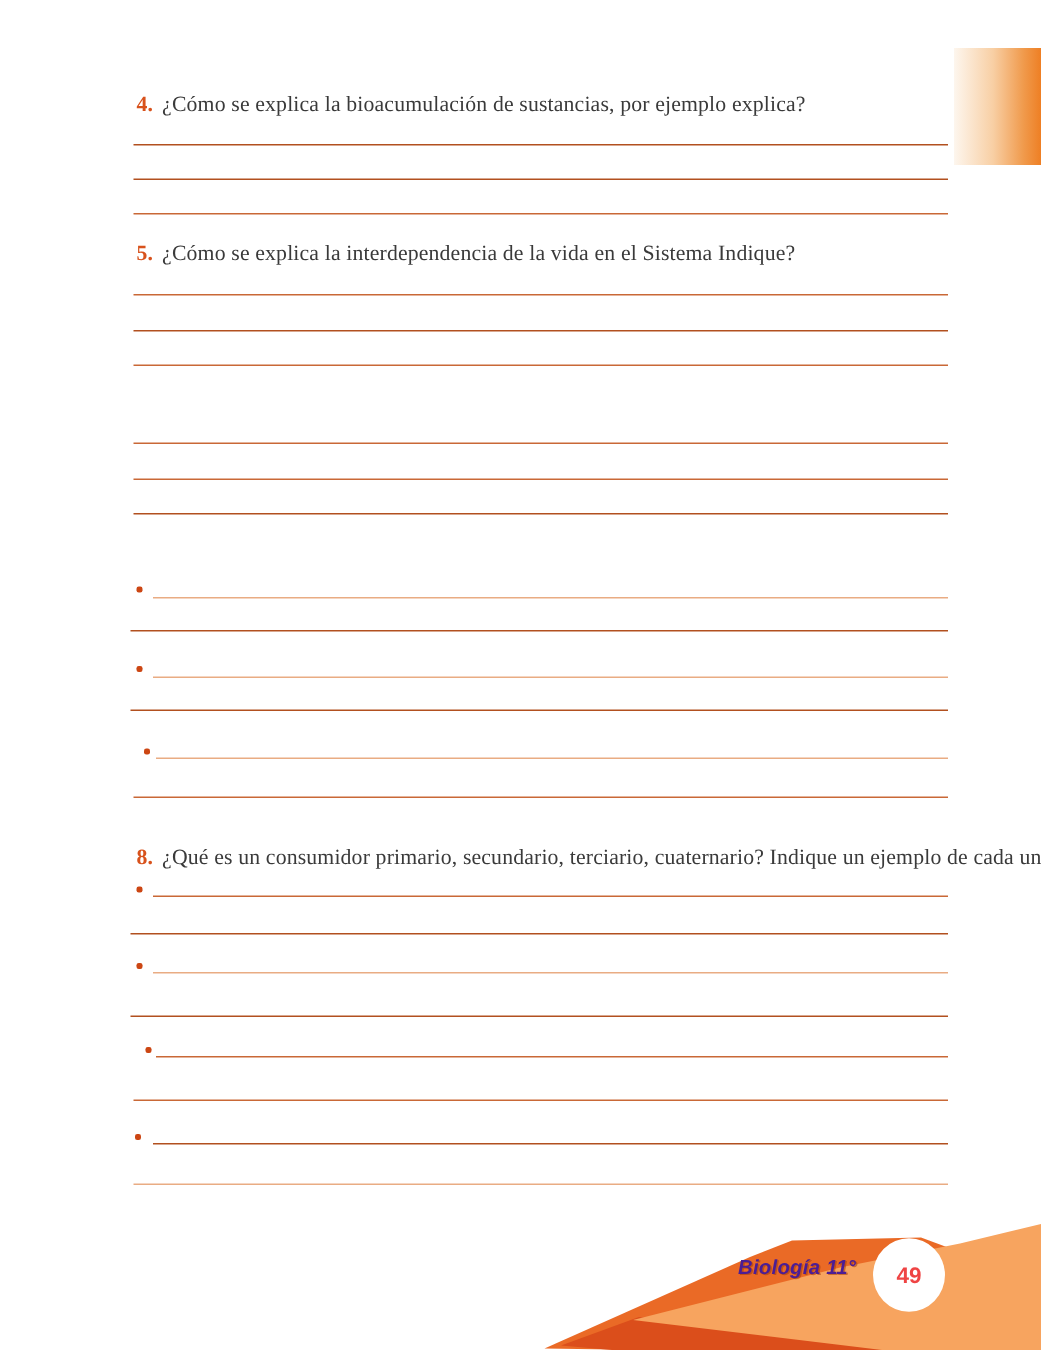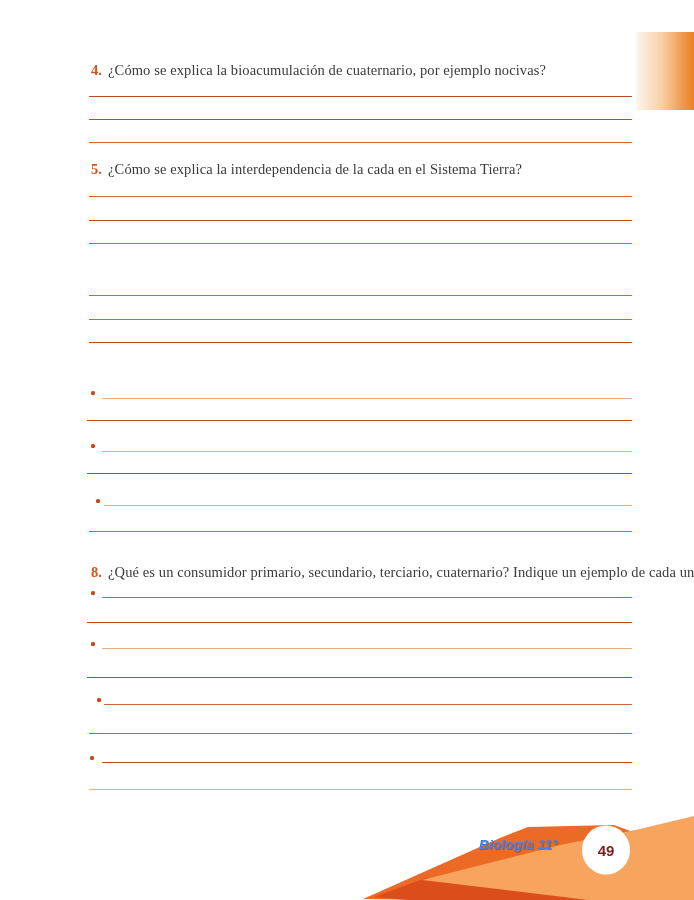--- a/index.html
+++ b/index.html
@@ -33,51 +33,51 @@
   .ln-m{border-top-color:#c96836;}
   .ln-l{border-top-color:#e9ac83;}
   
   .bullet{
     position:absolute;width:4px;height:4px;border-radius:1.5px;
     background:#cc4613;
   }
   
   .footer-svg{position:absolute;left:0;top:0;width:694px;height:900px;}
   .footer-label{
-    position:absolute;left:479px;top:837px;
+    position:absolute;left:492px;top:837px;
     font-family:"Liberation Sans", sans-serif;
     font-weight:bold;font-style:italic;
-    font-size:13.5px;color:#3b82f6;
+    font-size:13.5px;color:#4c1d95;
     letter-spacing:0.2px;
     text-shadow:1px 1px 0 rgba(160,60,10,0.55);
     white-space:nowrap;
   }
   .page-number{
     position:absolute;left:582px;top:826px;width:48px;height:49px;
     display:flex;align-items:center;justify-content:center;
     font-family:"Liberation Sans", sans-serif;
-    font-weight:bold;font-size:15px;color:#7f1d1d;
+    font-weight:bold;font-size:15px;color:#ef4444;
   }
 </style>
 </head>
 <body>
 
 <div class="page">
 
   <div class="corner-tab"></div>
 
   <div class="question" style="top:62px">
-    <span class="qnum">4.</span><span>¿Cómo se explica la bioacumulación de cuaternario, por ejemplo nocivas?</span>
+    <span class="qnum">4.</span><span>¿Cómo se explica la bioacumulación de sustancias, por ejemplo explica?</span>
   </div>
   <div class="ln ln-d" style="top:96px;left:89px;width:543px"></div>
   <div class="ln ln-d" style="top:119px;left:89px;width:543px"></div>
   <div class="ln ln-m" style="top:142px;left:89px;width:543px"></div>
 
   <div class="question" style="top:161px">
-    <span class="qnum">5.</span><span>¿Cómo se explica la interdependencia de la cada en el Sistema Tierra?</span>
+    <span class="qnum">5.</span><span>¿Cómo se explica la interdependencia de la vida en el Sistema Indique?</span>
   </div>
   <div class="ln ln-m" style="top:196px;left:89px;width:543px"></div>
   <div class="ln ln-d" style="top:220px;left:89px;width:543px"></div>
   <div class="ln ln-m" style="top:243px;left:89px;width:543px"></div>
 
   <div class="ln ln-m" style="top:295px;left:89px;width:543px"></div>
   <div class="ln ln-m" style="top:319px;left:89px;width:543px"></div>
   <div class="ln ln-d" style="top:342px;left:89px;width:543px"></div>
 
   <span class="bullet" style="left:91px;top:391px"></span>

